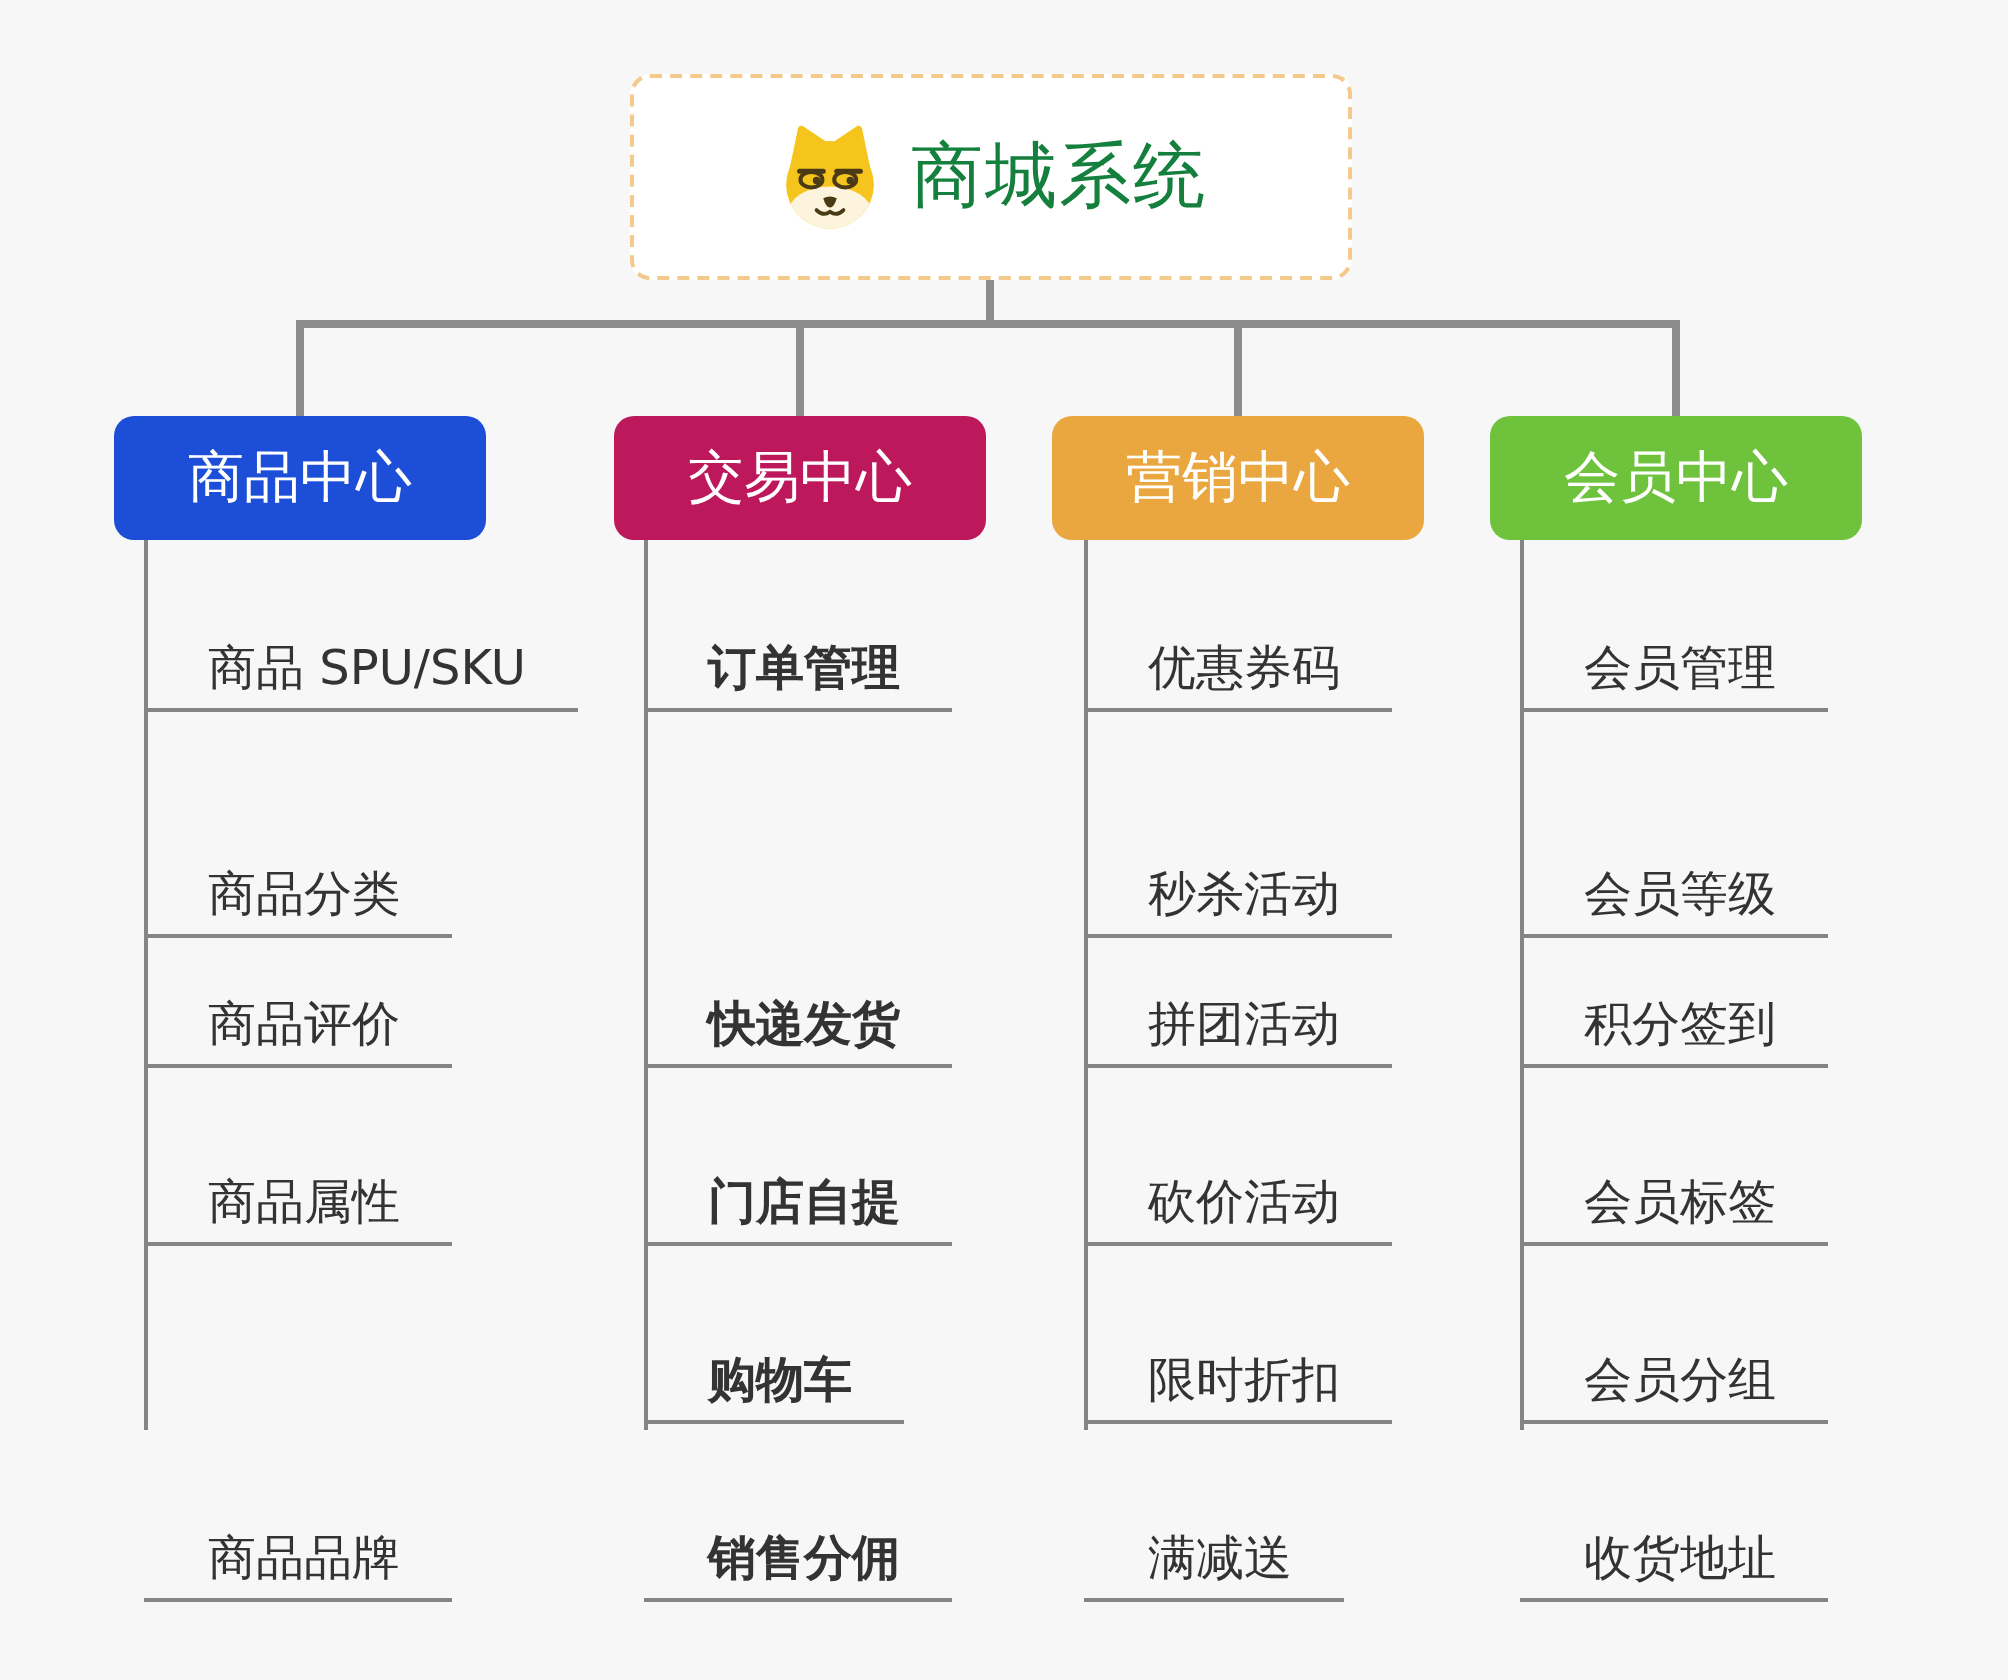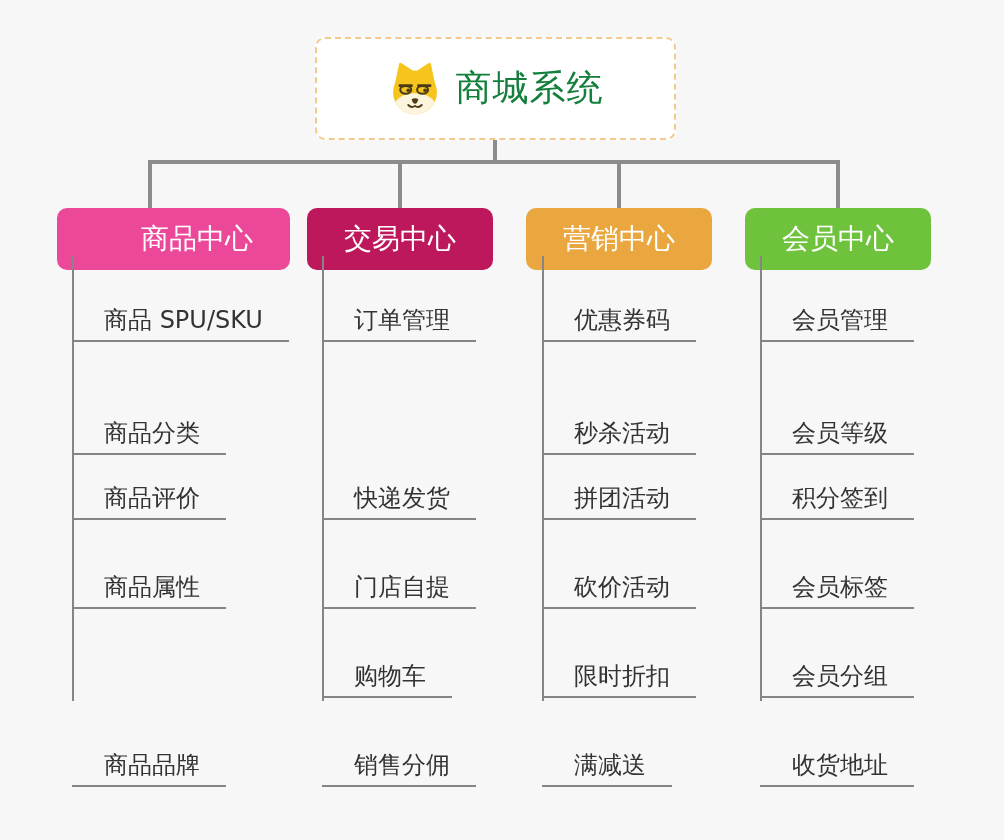--- a/index.html
+++ b/index.html
@@ -31,25 +31,25 @@
     position:absolute;top:208px;width:186px;height:62px;border-radius:10px;
     display:flex;align-items:center;justify-content:center;
     color:#ffffff;font-size:28px;white-space:nowrap;
   }
   .branch-1{left:57px;}
   .branch-2{left:307px;}
   .branch-3{left:526px;}
   .branch-4{left:745px;}
   
   .leaf-col{
-    position:absolute;top:256px;height:445px;width:220px;
+    position:absolute;top:270px;height:445px;width:220px;
     border-left:2px solid #858585;box-sizing:border-box;
   }
   .col-1{left:72px;}
-  .col-2{left:322px;}
+  .col-2{left:322px;font-weight:bold;}
   .col-3{left:542px;}
   .col-4{left:760px;}
   .leaf{
     position:absolute;left:-2px;
     padding:0 26px 8px 32px;
     border-bottom:2px solid #858585;
     font-size:24px;line-height:24px;color:#333333;white-space:nowrap;
   }
   .r1{top:52px;}
   .r2{top:141px;margin-top:24px;}
@@ -84,21 +84,21 @@
   <span class="root-title">商城系统</span>
 </div>
 
 <div class="conn conn-root-stub"></div>
 <div class="conn conn-h"></div>
 <div class="conn conn-stub stub-1"></div>
 <div class="conn conn-stub stub-2"></div>
 <div class="conn conn-stub stub-3"></div>
 <div class="conn conn-stub stub-4"></div>
 
-<div class="branch-node branch-1" style="background-color: #ec4899; padding-left: 47px;">
+<div class="branch-node branch-1" style="background-color: #1d4ed8;">
   <span>商品中心</span>
 </div>
 <div class="branch-node branch-2" style="background-color: #be185d;">
   <span>交易中心</span>
 </div>
 <div class="branch-node branch-3" style="background-color: rgb(234, 167, 63); font-family: Liberation Mono, monospace;">
   <span>营销中心</span>
 </div>
 <div class="branch-node branch-4" style="background-color: rgb(110, 194, 60);">
   <span>会员中心</span>

